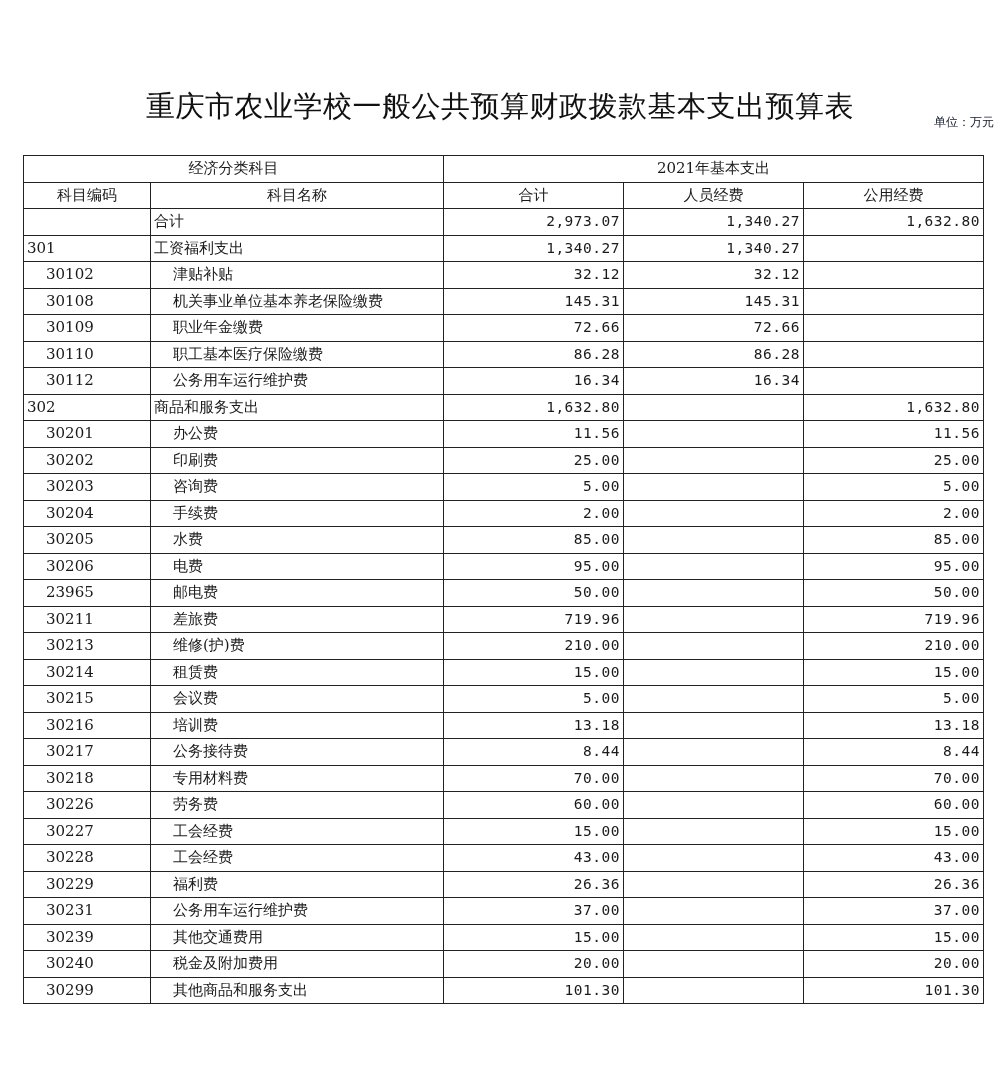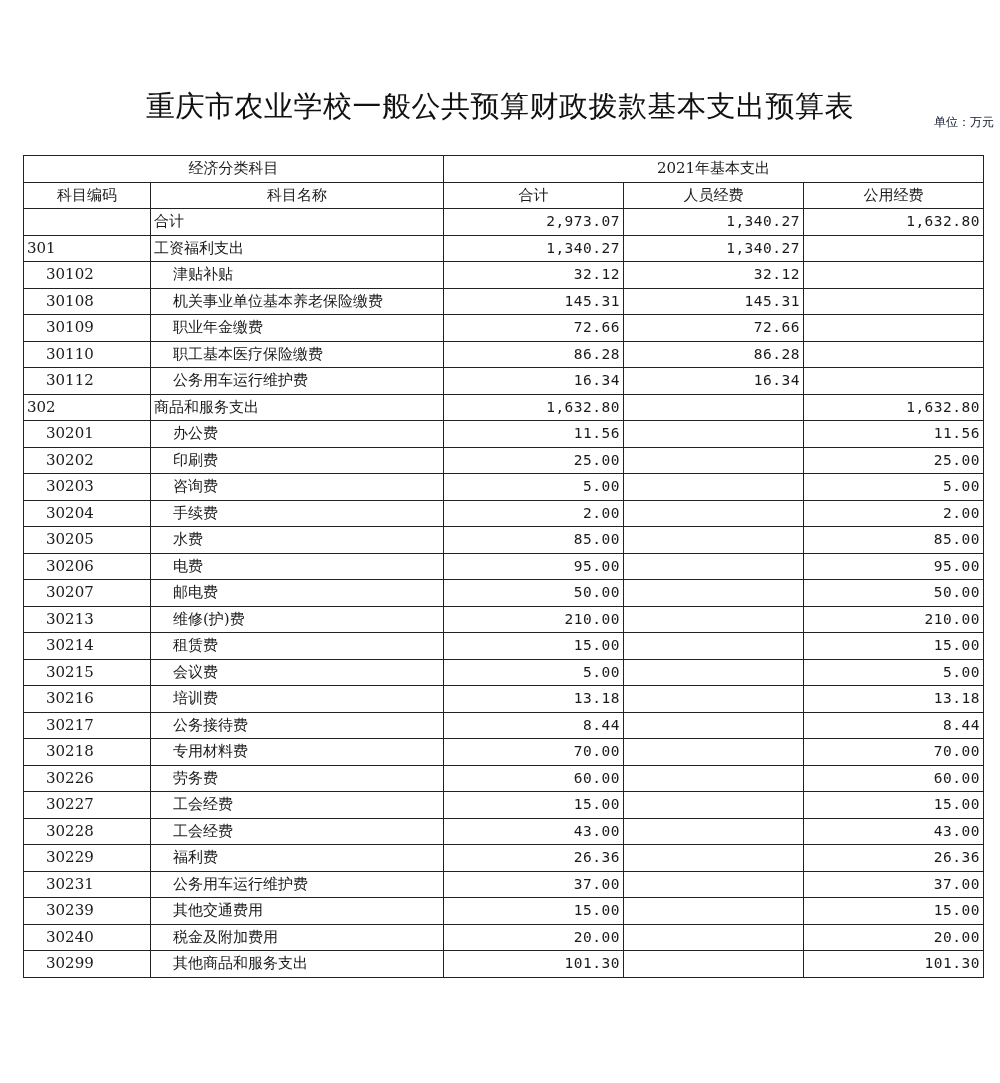--- a/index.html
+++ b/index.html
@@ -157,25 +157,32 @@
         <td class="num">85.00</td>
       </tr>
       <tr>
         <td class="code sub">30206</td>
         <td class="name sub">电费</td>
         <td class="num">95.00</td>
         <td class="num"></td>
         <td class="num">95.00</td>
       </tr>
       <tr>
-        <td class="code sub">30207</td>
+        <td class="code sub">23965</td>
         <td class="name sub">邮电费</td>
         <td class="num">50.00</td>
         <td class="num"></td>
         <td class="num">50.00</td>
+      </tr>
+      <tr>
+        <td class="code sub">30211</td>
+        <td class="name sub">差旅费</td>
+        <td class="num">719.96</td>
+        <td class="num"></td>
+        <td class="num">719.96</td>
       </tr>
       <tr>
         <td class="code sub">30213</td>
         <td class="name sub">维修(护)费</td>
         <td class="num">210.00</td>
         <td class="num"></td>
         <td class="num">210.00</td>
       </tr>
       <tr>
         <td class="code sub">30214</td>

